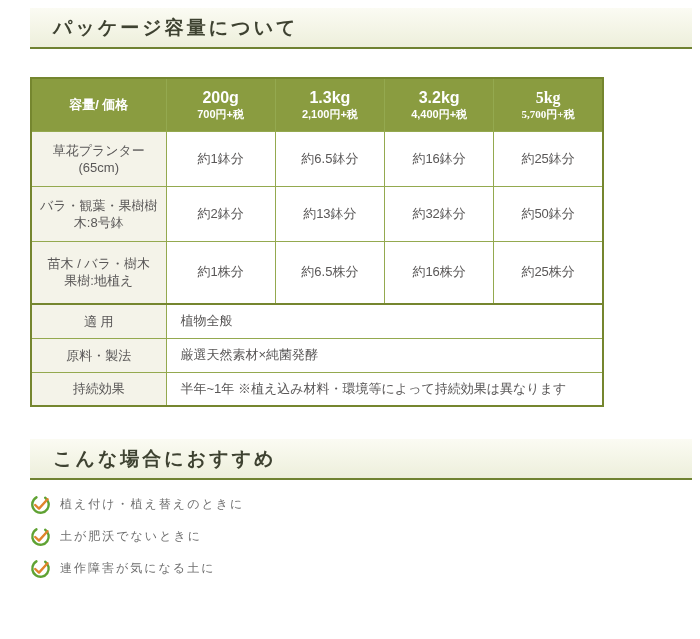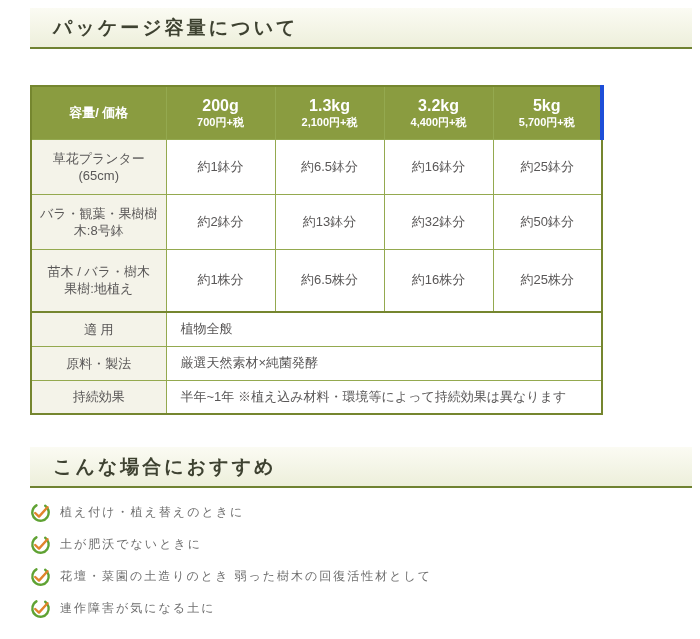--- a/index.html
+++ b/index.html
@@ -22,21 +22,21 @@
   .section-heading h2 {
     font-family: "Liberation Serif", "DejaVu Serif", serif;
     font-size: 19px;
     font-weight: bold;
     letter-spacing: 3px;
     color: #3e4231;
   }
 
   
   table.capacity {
-    margin-top: 36px;
+    margin-top: 28px;
     width: 574px;
     border-collapse: collapse;
     table-layout: fixed;
     font-size: 13px;
     color: #595757;
     border: 2px solid #75862f;
   }
   table.capacity col.c0 { width: 135px; }
   table.capacity th, table.capacity td {
     border: 1px solid #94a94f;
@@ -46,21 +46,21 @@
   }
   thead th {
     background: #8a9c40;
     color: #ffffff;
     border: 1px solid #d9ddc2;
     border-top: 1px solid #75862f;
     height: 53px;
     font-weight: bold;
   }
   thead th:first-child { border-left: 1px solid #75862f; }
-  thead th:last-child  { border-right: 4px solid #1d4ed8; }
+  thead th:last-child  { border-right: 1px solid #1d4ed8; font-family: Liberation Serif, serif; }
   thead .size  { font-size: 16px; line-height: 19px; }
   thead .price { font-size: 11px; font-weight: bold; line-height: 15px; }
   td.rowlabel {
     background: #f4f3e9;
     white-space: pre-line;
     line-height: 17px;
   }
   tr.cap-row td { height: 55px; }
   tr.cap-row-last td { height: 63px; border-bottom: 2px solid #75862f; }
   tr.info-row td { height: 34px; }
@@ -182,24 +182,17 @@
         <circle cx="10.5" cy="10.5" r="8.2" fill="none" stroke="#5fa233" stroke-width="2.4" stroke-dasharray="42 10" transform="rotate(-55 10.5 10.5)" stroke-linecap="round"></circle>
         <polyline points="5.2,11 9,14.6 17.5,5.2" fill="none" stroke="#e0832c" stroke-width="2.4" stroke-linecap="round" stroke-linejoin="round"></polyline>
       </svg>
       <span>土が肥沃でないときに</span>
     </li>
     <li>
       <svg class="check-icon" viewBox="0 0 21 21">
         <circle cx="10.5" cy="10.5" r="8.2" fill="none" stroke="#5fa233" stroke-width="2.4" stroke-dasharray="42 10" transform="rotate(-55 10.5 10.5)" stroke-linecap="round"></circle>
         <polyline points="5.2,11 9,14.6 17.5,5.2" fill="none" stroke="#e0832c" stroke-width="2.4" stroke-linecap="round" stroke-linejoin="round"></polyline>
       </svg>
-      <span>花壇・菜園の土造りのとき 弱った樹木の回復活性材として</span>
-    </li>
-    <li>
-      <svg class="check-icon" viewBox="0 0 21 21">
-        <circle cx="10.5" cy="10.5" r="8.2" fill="none" stroke="#5fa233" stroke-width="2.4" stroke-dasharray="42 10" transform="rotate(-55 10.5 10.5)" stroke-linecap="round"></circle>
-        <polyline points="5.2,11 9,14.6 17.5,5.2" fill="none" stroke="#e0832c" stroke-width="2.4" stroke-linecap="round" stroke-linejoin="round"></polyline>
-      </svg>
       <span>連作障害が気になる土に</span>
     </li>
   </ul>
 
 </div>
 
 </body></html>

